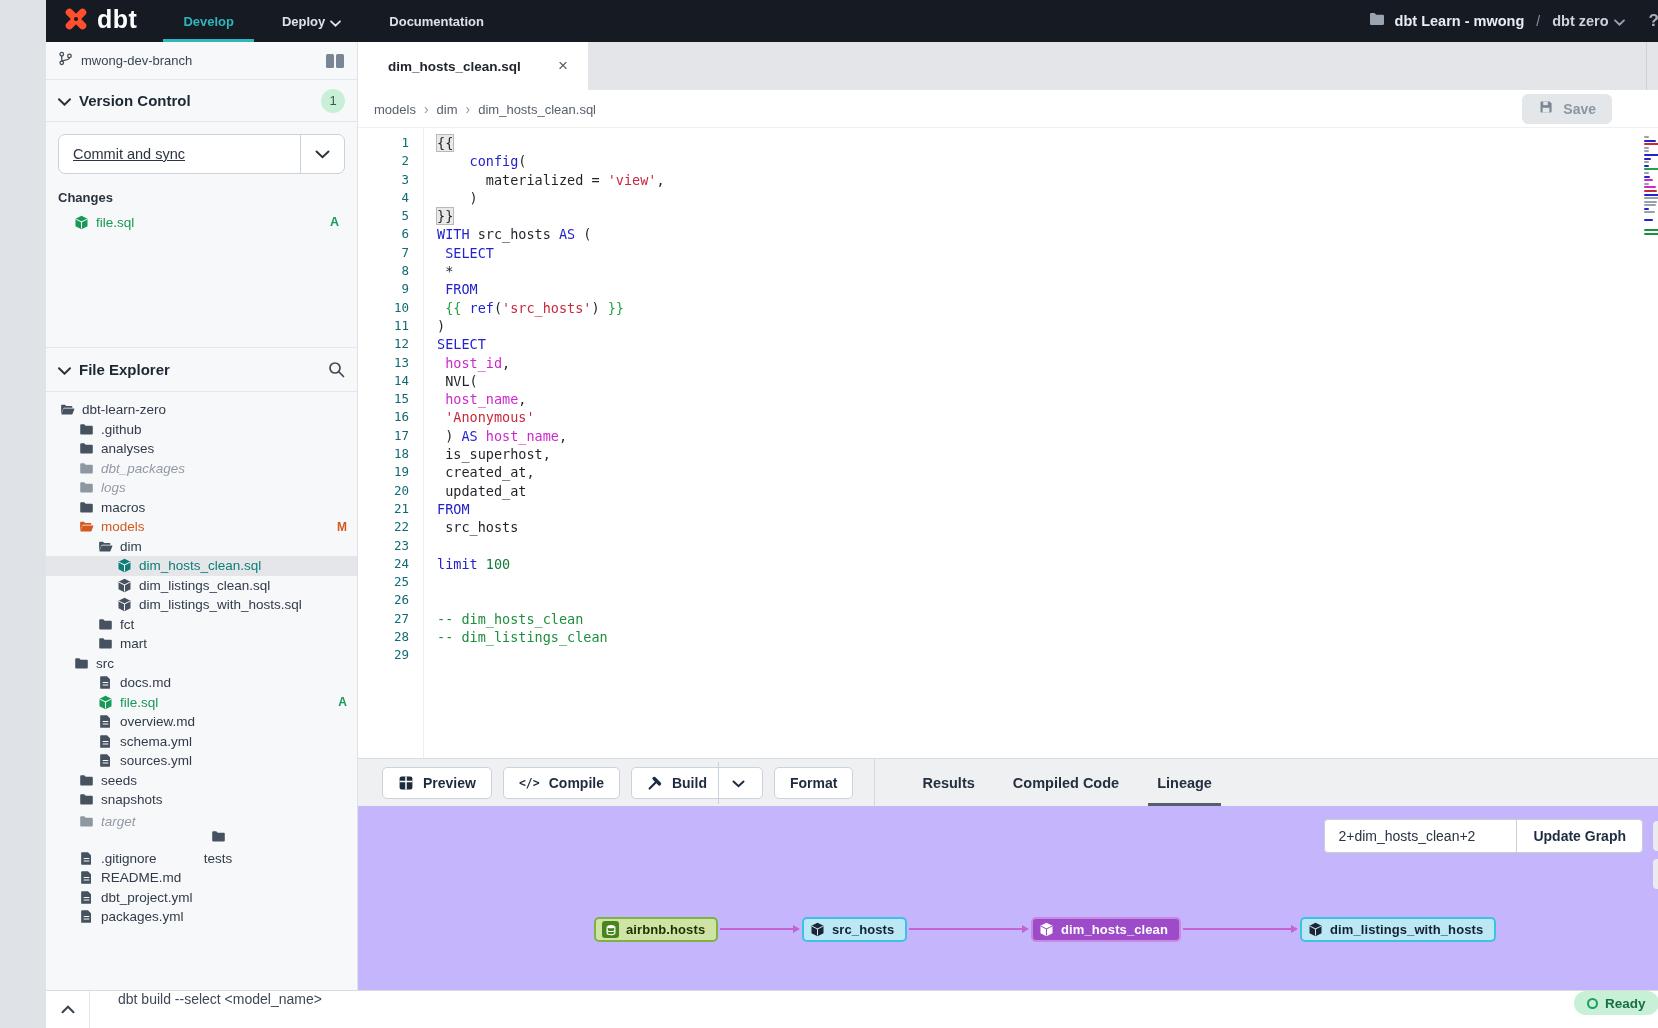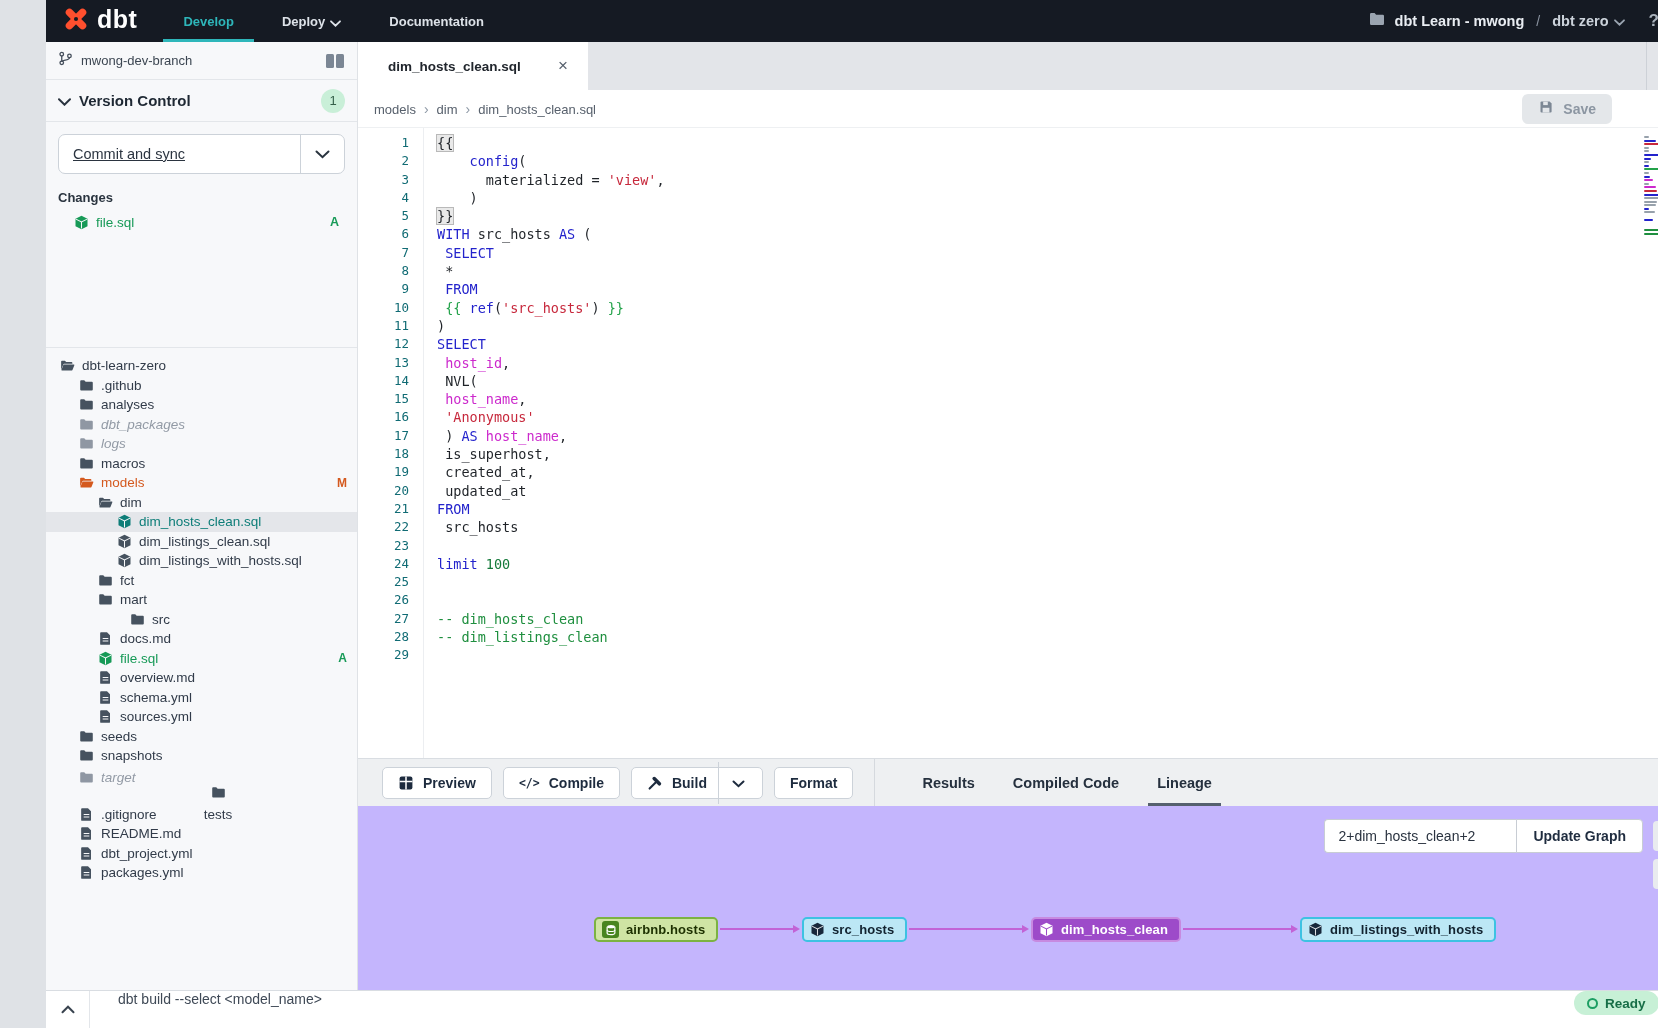--- a/index.html
+++ b/index.html
@@ -218,20 +218,34 @@
                 <path d="M8 .9 14.4 4v8L8 15.1 1.6 12V4Z" fill="currentColor"></path>
                 <path d="M2 4.4 8 7.3l6-2.9M8 7.3v7" stroke="#f7f8fa" stroke-width="1.1" fill="none"></path>
               </svg>
             </span>
             <span class="tlabel">file.sql</span>
             <span class="tbadge">A</span>
           </div>
         </div>
     </div>
 
+    <div class="fe-head">
+      <span>
+        <svg width="13" height="8" viewBox="0 0 13 8">
+            <path d="M1 1.3 L6.5 6.7 L12 1.3" fill="none" stroke="#2a343f" stroke-width="2" stroke-linecap="round"></path>
+          </svg>
+      </span>
+      <span class="sec-title">File Explorer</span>
+      <span class="search-btn">
+        <svg width="17" height="17" viewBox="0 0 17 17" fill="none" stroke="#3f4a57" stroke-width="1.7">
+            <circle cx="7" cy="7" r="5"></circle>
+            <path d="M11 11 L15.5 15.5" stroke-linecap="round"></path>
+          </svg>
+      </span>
+    </div>
 
     <div class="tree" id="file-tree">
         <div class="tree-row" style="padding-left: 14px;">
           <span class="ticon">
             <svg viewBox="0 0 16 16">
               <path d="M1.2 12.4V3.7q0-.9.9-.9h3.1l1.4 1.5h5.7q.9 0 .9.9v1H4.5q-.75 0-1 .68z" fill="currentColor"></path>
               <path d="M2.1 13.2q-.85 0-.55-.8l1.9-4.8q.2-.55.8-.55h10.5q.85 0 .55.8l-1.9 4.8q-.2.55-.8.55z" fill="currentColor"></path>
             </svg>
           </span>
           <span class="tlabel">dbt-learn-zero</span>
@@ -331,21 +345,21 @@
           <span class="tlabel">fct</span>
         </div>
         <div class="tree-row" style="padding-left: 52px;">
           <span class="ticon">
             <svg viewBox="0 0 16 16">
               <path d="M1.3 3.4q0-1 1-1h3.3l1.5 1.6h6.6q1 0 1 1v7.2q0 1-1 1H2.3q-1 0-1-1z" fill="currentColor"></path>
             </svg>
           </span>
           <span class="tlabel">mart</span>
         </div>
-        <div class="tree-row" style="padding-left: 84px;">
+        <div class="tree-row" style="padding-left: 28px;">
           <span class="ticon">
             <svg viewBox="0 0 16 16">
               <path d="M1.3 3.4q0-1 1-1h3.3l1.5 1.6h6.6q1 0 1 1v7.2q0 1-1 1H2.3q-1 0-1-1z" fill="currentColor"></path>
             </svg>
           </span>
           <span class="tlabel">src</span>
         </div>
         <div class="tree-row" style="padding-left: 52px;">
           <span class="ticon">
             <svg viewBox="0 0 16 16">

